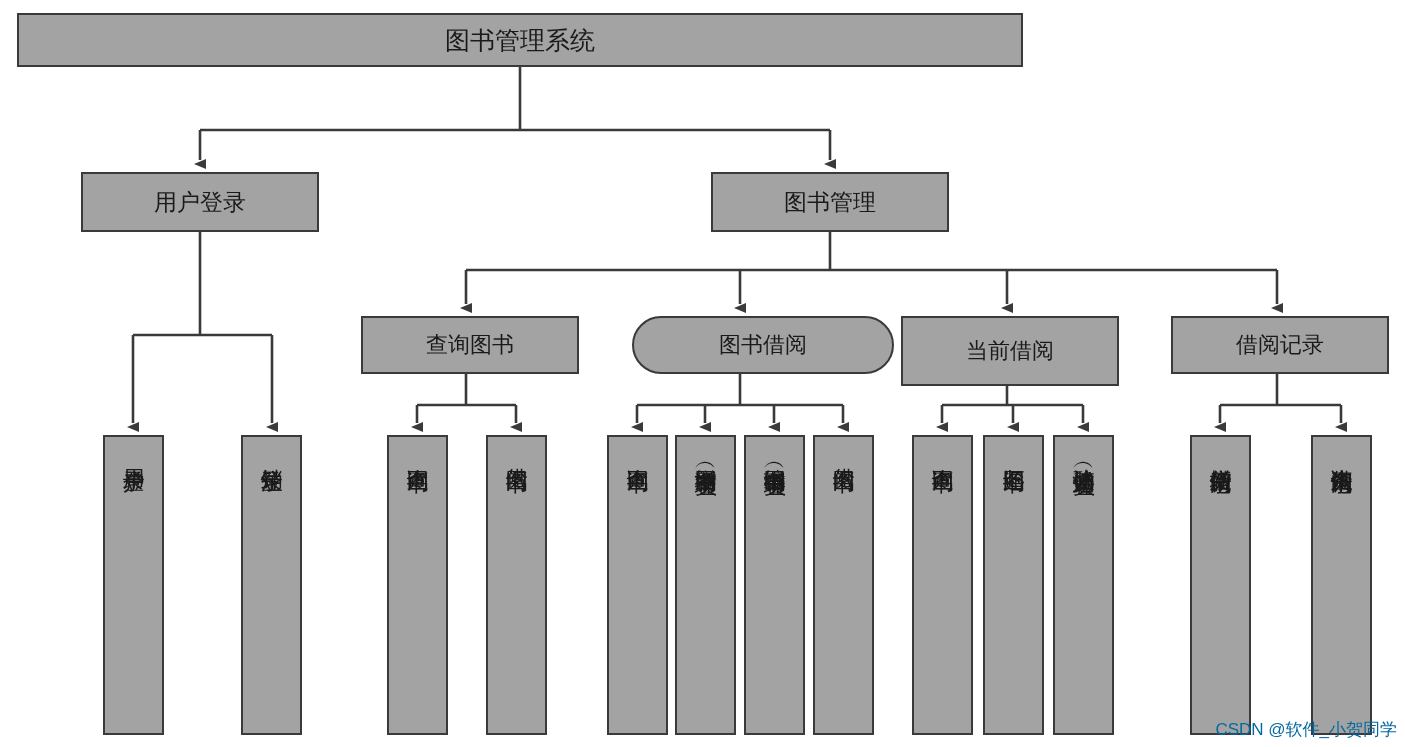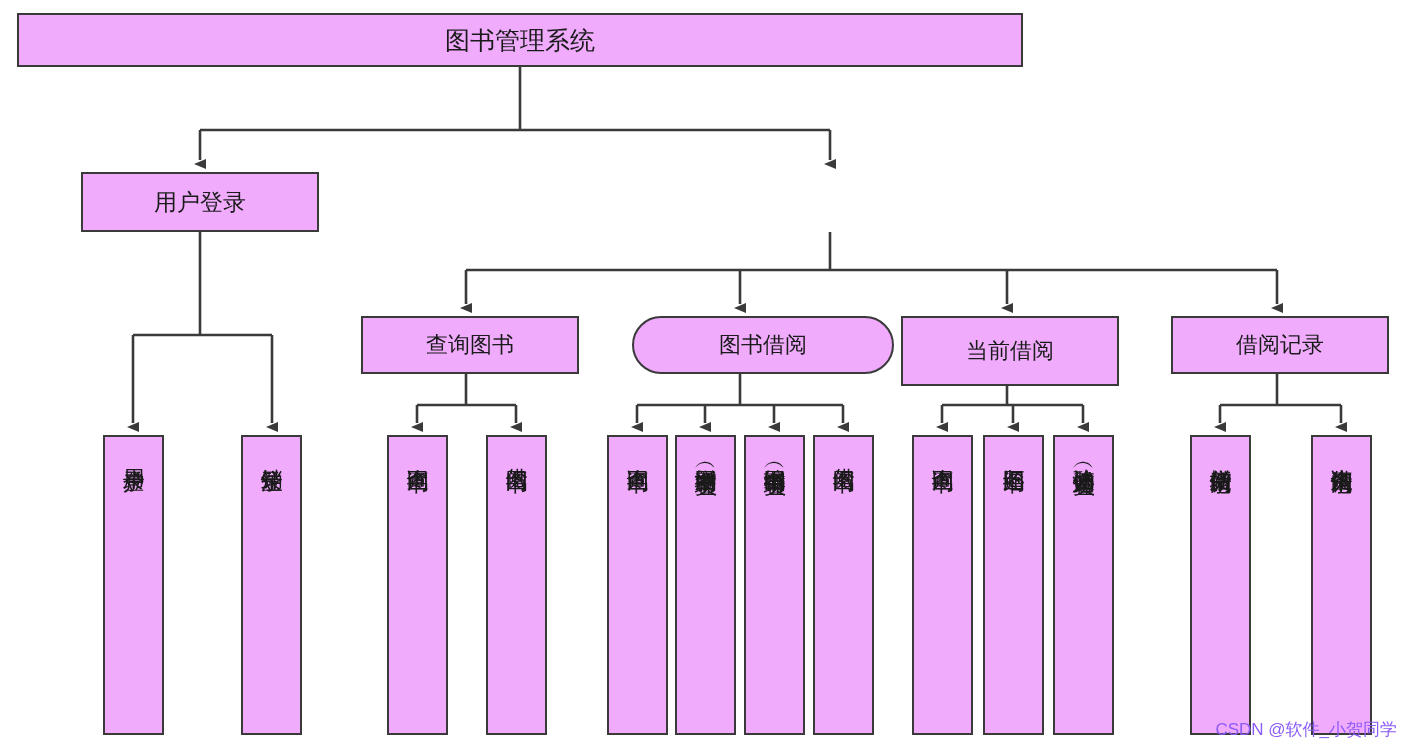--- a/index.html
+++ b/index.html
@@ -21,21 +21,21 @@
   #diagram-svg {
     position: absolute;
     left: 0;
     top: 0;
     width: 1405px;
     height: 747px;
   }
   .node {
     position: absolute;
     box-sizing: border-box;
-    background: #f0abfc;
+    background: #a3a3a3;
     border: 2px solid #3a3a3a;
     display: flex;
     align-items: center;
     justify-content: center;
     color: #1a1a1a;
   }
   .node.root {
     font-size: 25px;
   }
   .node.level2 {
@@ -59,21 +59,21 @@
     text-align: left;
   }
   .hlabel {
     white-space: nowrap;
   }
   #watermark {
     position: absolute;
     right: 8px;
     bottom: 6px;
     font-size: 17px;
-    color: #8b5cf6;
+    color: #0369a1;
     white-space: nowrap;
     pointer-events: none;
     font-family: "Liberation Sans", "DejaVu Sans", sans-serif;
   }
 </style>
 </head>
 <body>
 
 <div id="diagram-root">
 
@@ -119,20 +119,23 @@
         <line x1="1341" y1="405" x2="1341" y2="423" marker-end="url(#arrow)"></line>
       </g>
   </svg>
 
   <div class="node root" style="left: 17px; top: 13px; width: 1006px; height: 54px;">
     <span class="hlabel">图书管理系统</span>
   </div>
 
   <div class="node level2" style="left: 81px; top: 172px; width: 238px; height: 60px;">
     <span class="hlabel">用户登录</span>
+  </div>
+  <div class="node level2" style="left: 711px; top: 172px; width: 238px; height: 60px;">
+    <span class="hlabel">图书管理</span>
   </div>
 
   <div class="node level3" style="left: 361px; top: 316px; width: 218px; height: 58px;">
     <span class="hlabel">查询图书</span>
   </div>
   <div class="node level3" style="left: 632px; top: 316px; width: 262px; height: 58px; border-radius: 29px;">
     <span class="hlabel">图书借阅</span>
   </div>
   <div class="node level3" style="left: 901px; top: 316px; width: 218px; height: 70px;">
     <span class="hlabel">当前借阅</span>

